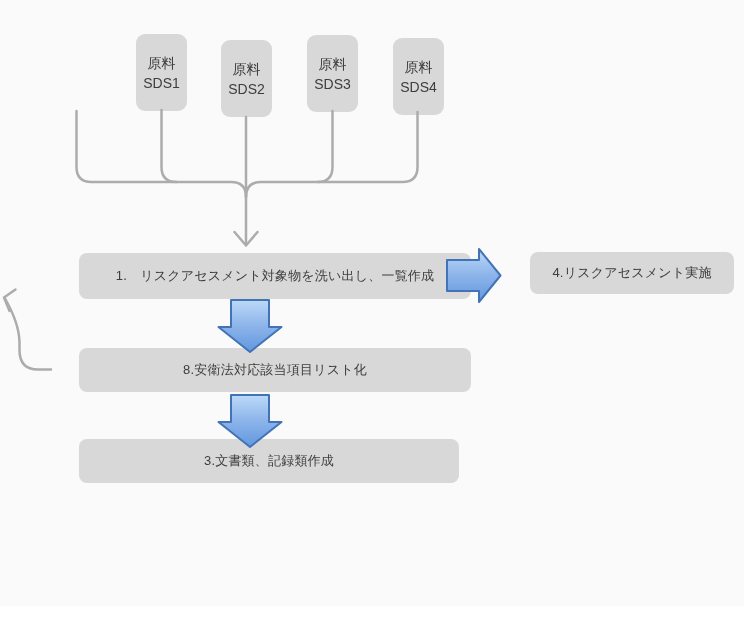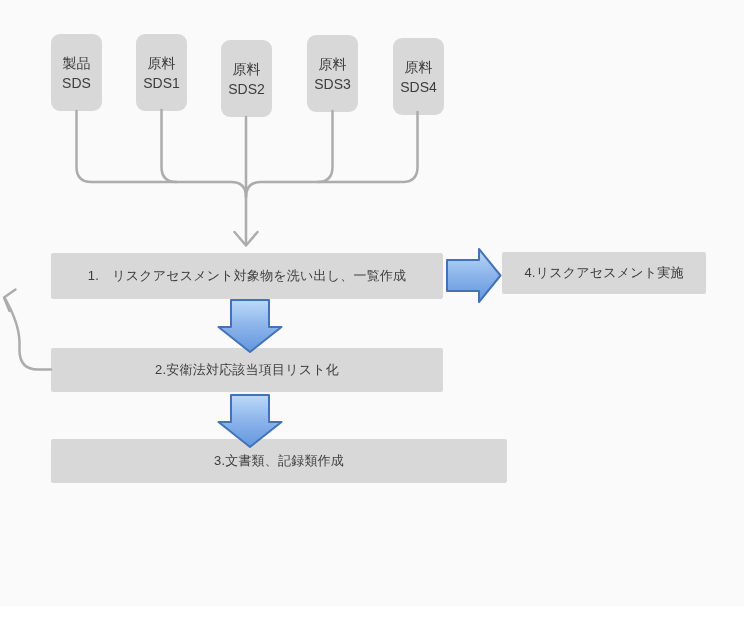--- a/index.html
+++ b/index.html
@@ -16,41 +16,37 @@
     display:flex;flex-direction:column;align-items:center;justify-content:center;
     font-size:14px;line-height:20px;text-align:center;
   }
   #src1{left:51px;top:34px}
   #src2{left:136px;top:34px}
   #src3{left:221px;top:40px}
   #src4{left:307px;top:35px}
   #src5{left:393px;top:38px}
   
   .step-box{
-    position:absolute;background:#d8d8d8;border-radius:2px;
+    position:absolute;background:#d8d8d8;border-radius:8px;
     display:flex;align-items:center;justify-content:center;
-    font-size:13px;letter-spacing:0.2px;text-align:center;
+    font-size:13px;letter-spacing:0.2px;text-align:center;margin-left:28px;
   }
   #step1{left:51px;top:253px;width:392px;height:46px}
   #step2{left:51px;top:348px;width:392px;height:44px}
-  #step3{left:51px;top:439px;width:456px;height:44px}
+  #step3{left:51px;top:439px;width:380px;height:44px}
   #step4{left:502px;top:252px;width:204px;height:42px}
   svg.overlay{position:absolute;left:0;top:0;pointer-events:none;}
   .gline{fill:none;stroke:#acacac;stroke-width:2.5;stroke-linecap:round;stroke-linejoin:round;}
   .bluearrow{fill:url(#bluegrad);stroke:#4373b7;stroke-width:2;stroke-linejoin:round;}
 </style>
 </head>
 <body>
 
 <div class="stage">
 
-  <div class="src-box" id="src1">
-    <span>製品</span>
-    <span>SDS</span>
-  </div>
   <div class="src-box" id="src2">
     <span>原料</span>
     <span>SDS1</span>
   </div>
   <div class="src-box" id="src3">
     <span>原料</span>
     <span>SDS2</span>
   </div>
   <div class="src-box" id="src4">
     <span>原料</span>
@@ -58,21 +54,21 @@
   </div>
   <div class="src-box" id="src5">
     <span>原料</span>
     <span>SDS4</span>
   </div>
 
   <div class="step-box" id="step1">
     <span>1.　リスクアセスメント対象物を洗い出し、一覧作成</span>
   </div>
   <div class="step-box" id="step2">
-    <span>2.安衛法対応該当項目リスト化</span>
+    <span>8.安衛法対応該当項目リスト化</span>
   </div>
   <div class="step-box" id="step3">
     <span>3.文書類、記録類作成</span>
   </div>
   <div class="step-box" id="step4">
     <span>4.リスクアセスメント実施</span>
   </div>
 
   <svg class="overlay" width="744" height="626" viewBox="0 0 744 626">
     <defs>

